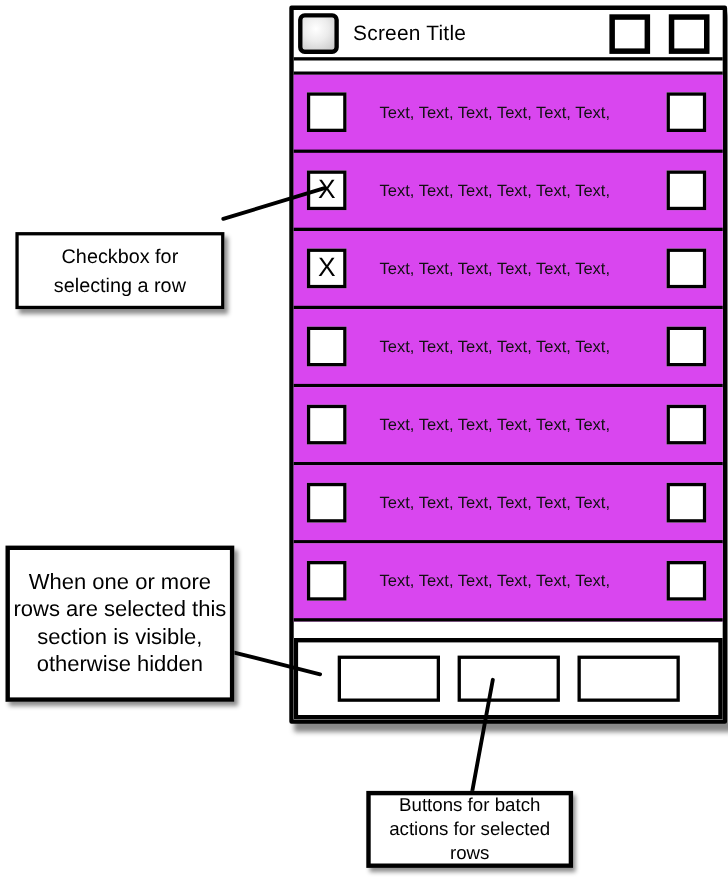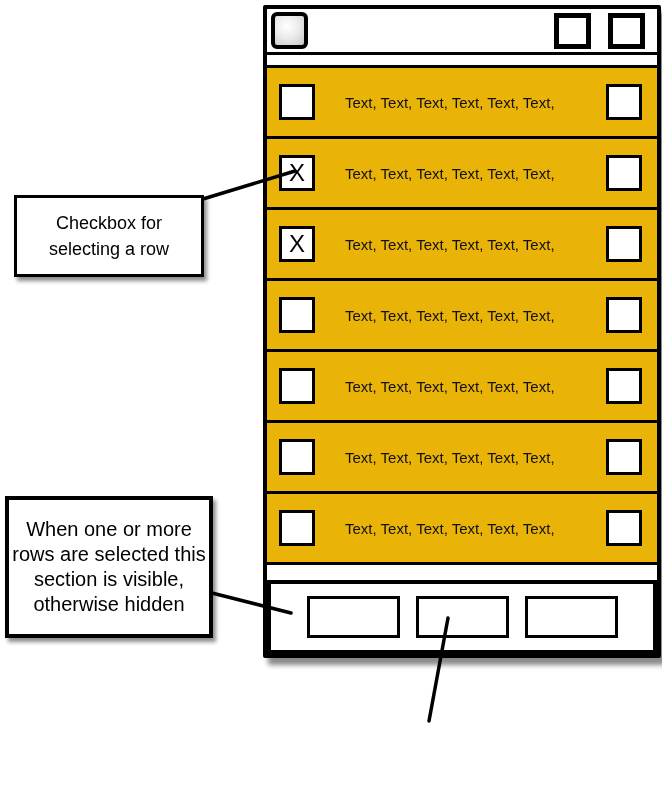--- a/index.html
+++ b/index.html
@@ -24,21 +24,21 @@
   }
   .screen-title { font-size:19px; margin-left:13px; letter-spacing:0.2px; }
   .header-actions { margin-left:auto; display:flex; gap:17px; }
   .hbtn { width:37px; height:36px; border:5px solid #000; background:#fff; }
 
   .header-gap { height:10px; flex:0 0 auto; }
 
   .rows { border-top:3px solid #000; flex:0 0 auto; }
   .row {
     height:71px; border-bottom:3px solid #000;
-    display:flex; align-items:center; padding:0 15px 0 12px; background:#eab308;
+    display:flex; align-items:center; padding:0 15px 0 12px; background:#d946ef;
   }
   .checkbox {
     width:36px; height:36px; border:3px solid #000; background:#fff;
     display:flex; align-items:center; justify-content:center;
     font-size:24px; line-height:1;
   }
   .row-text { margin-left:30px; font-size:15px; color:#111; white-space:nowrap; }
   .row-accessory { margin-left:auto; width:36px; height:36px; border:3px solid #000; background:#fff; }
 
   .list-gap { height:15px; flex:0 0 auto; }
@@ -51,33 +51,34 @@
 
   
   .leaders { position:absolute; left:0; top:0; width:662px; height:800px; z-index:2; pointer-events:none; }
 
   
   .callout {
     position:absolute; z-index:3; background:#fff; border:4px solid #000;
     display:flex; align-items:center; justify-content:center; text-align:center;
     white-space:pre-line; box-shadow:3px 4px 4px rgba(0,0,0,0.45);
   }
-  .c1 { left:14px;  top:195px; width:190px; height:82px;  border-width:3px; font-size:18px; line-height:26px; }
+  .c1 { left:14px;  top:211px; width:190px; height:70px;  border-width:3px; font-size:18px; line-height:26px; }
   .c2 { left:5px;   top:496px; width:208px; height:142px; font-size:20px; line-height:25px; }
   .c3 { left:333px; top:719px; width:188px; height:70px;  font-size:17px; line-height:22px; }
 </style>
 </head>
 <body>
 
 <div class="canvas">
 
   <div class="phone">
 
     <div class="header">
       <div class="app-icon"></div>
+      <div class="screen-title">Screen Title</div>
       <div class="header-actions">
         <div class="hbtn"></div>
         <div class="hbtn"></div>
       </div>
     </div>
 
     <div class="header-gap"></div>
 
     <div class="rows">
 
@@ -154,14 +155,17 @@
     <line x1="212" y1="593" x2="291" y2="613" stroke="#000" stroke-width="3.5" stroke-linecap="round"></line>
     <line x1="448" y1="618" x2="429" y2="721" stroke="#000" stroke-width="3.5" stroke-linecap="round"></line>
   </svg>
 
   <div class="callout c1">Checkbox for
 selecting a row</div>
   <div class="callout c2">When one or more
 rows are selected this
 section is visible,
 otherwise hidden</div>
+  <div class="callout c3">Buttons for batch
+actions for selected
+rows</div>
 
 </div>
 
 </body></html>

